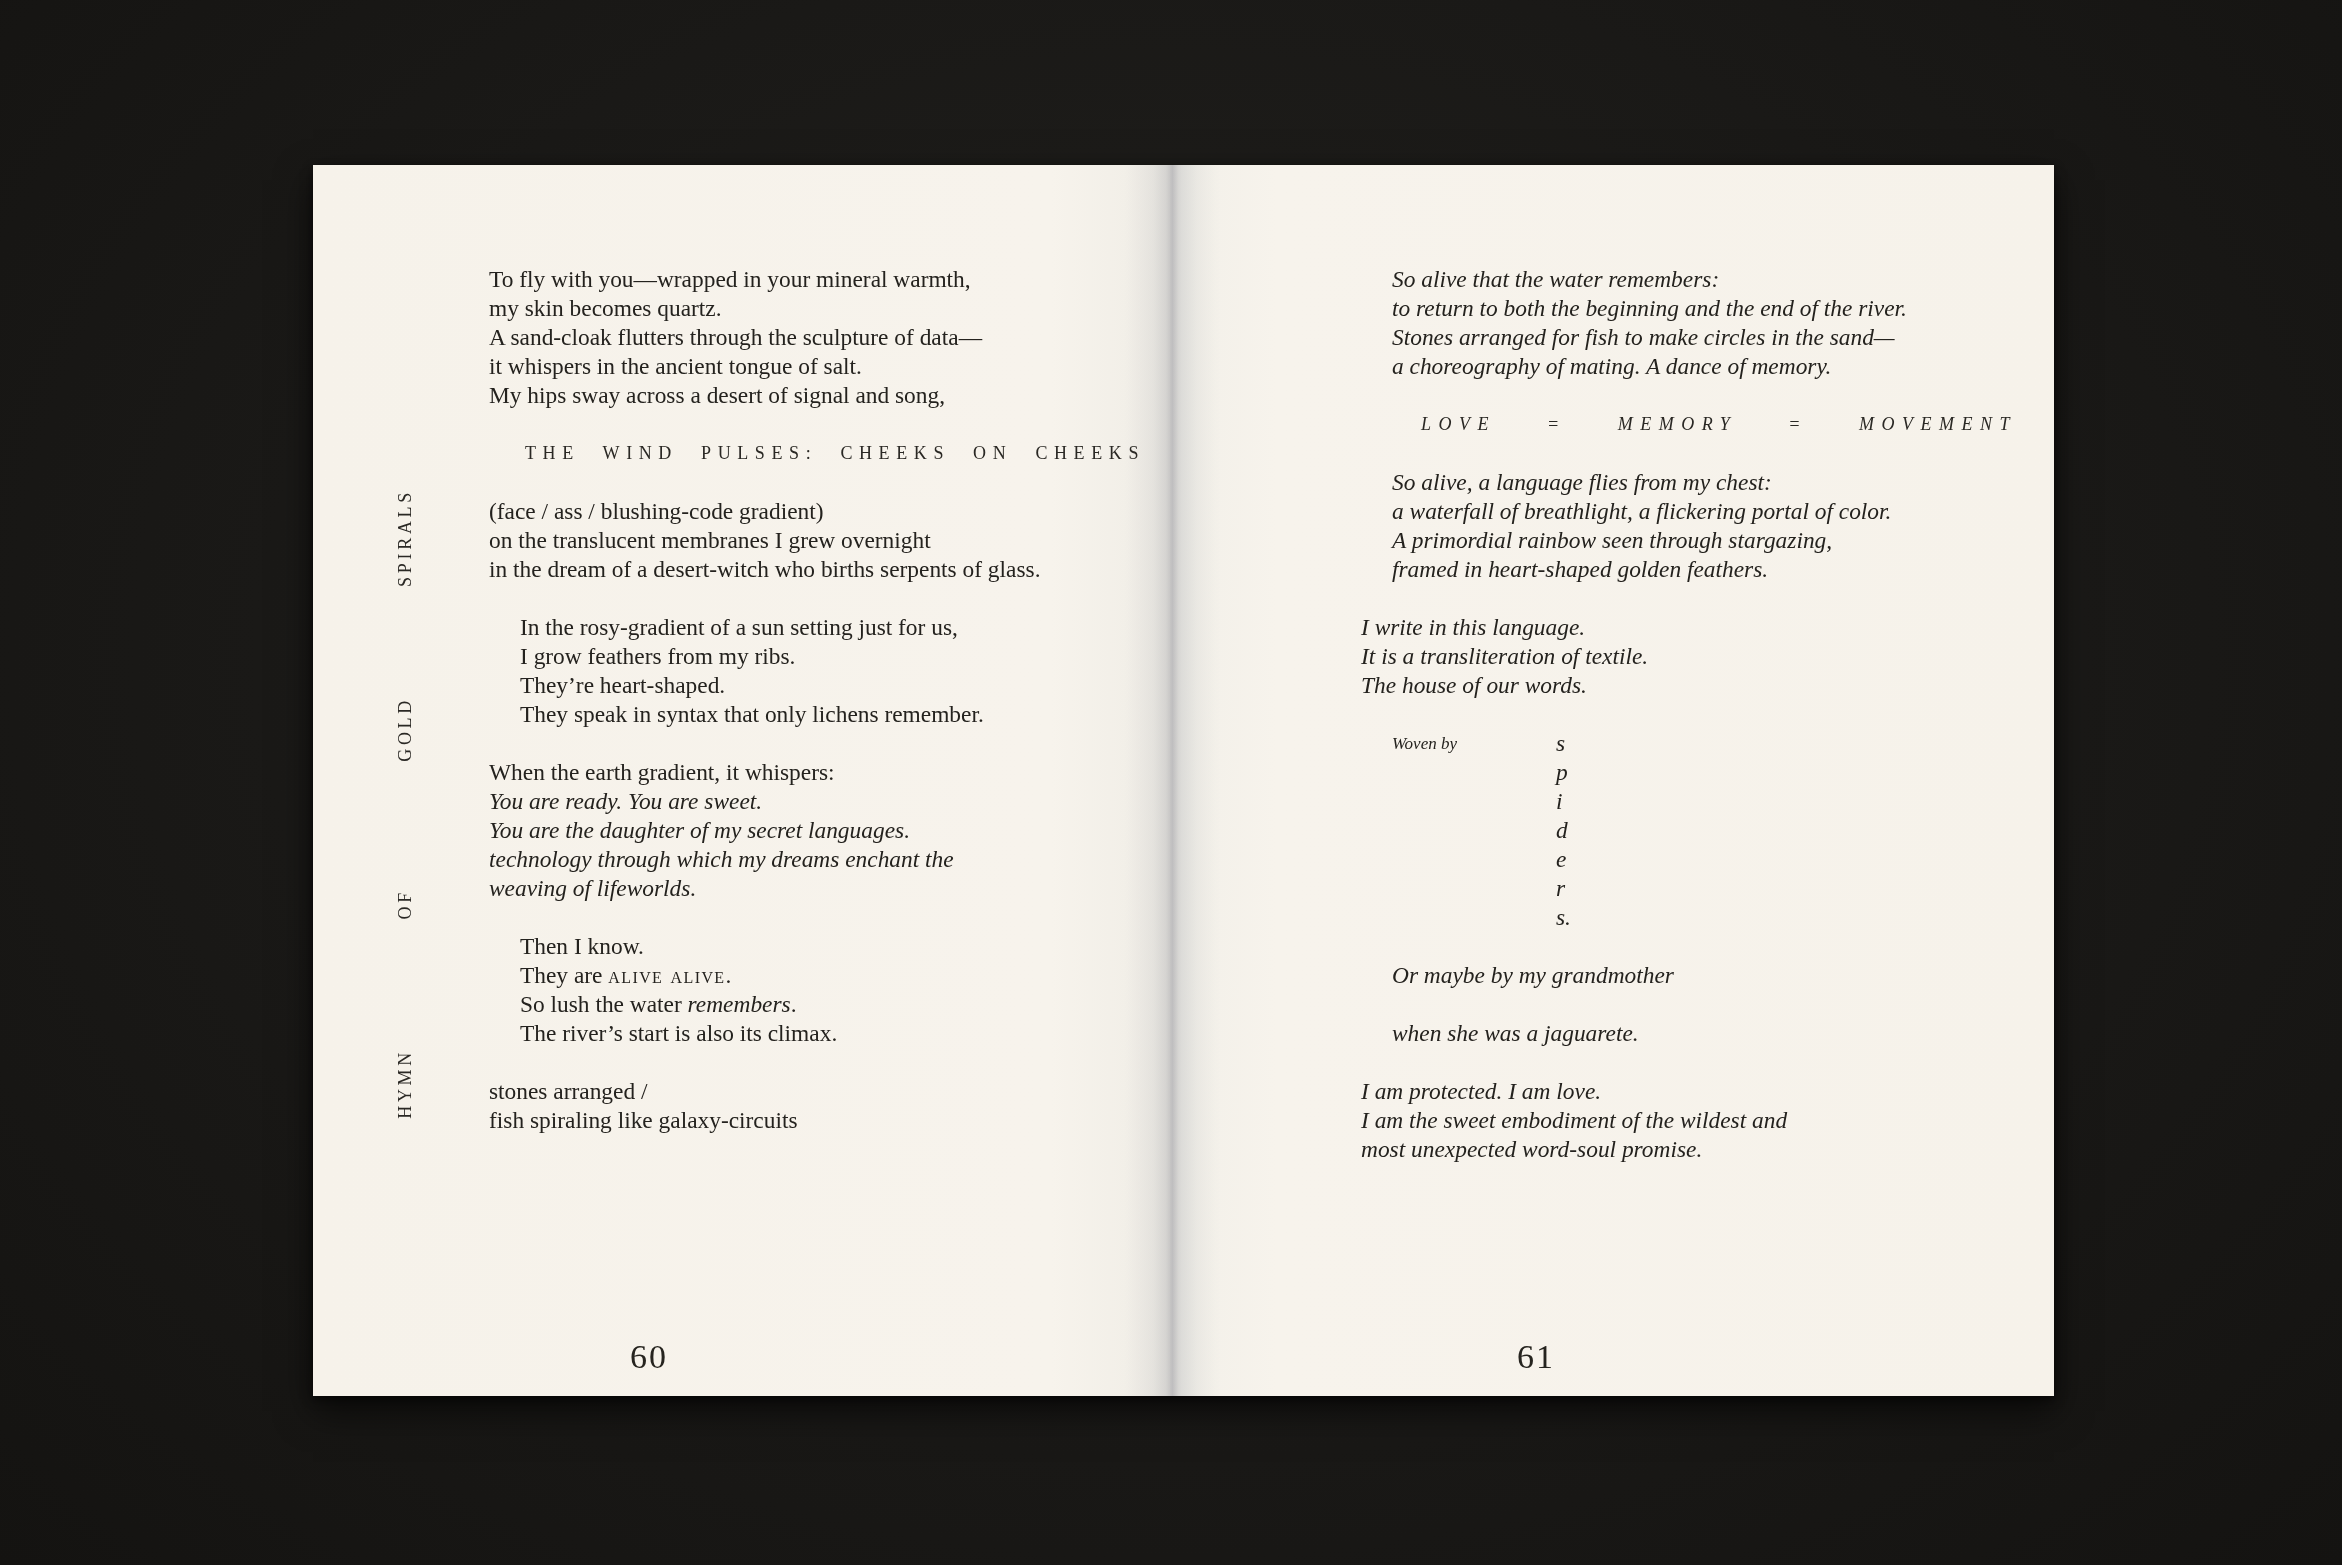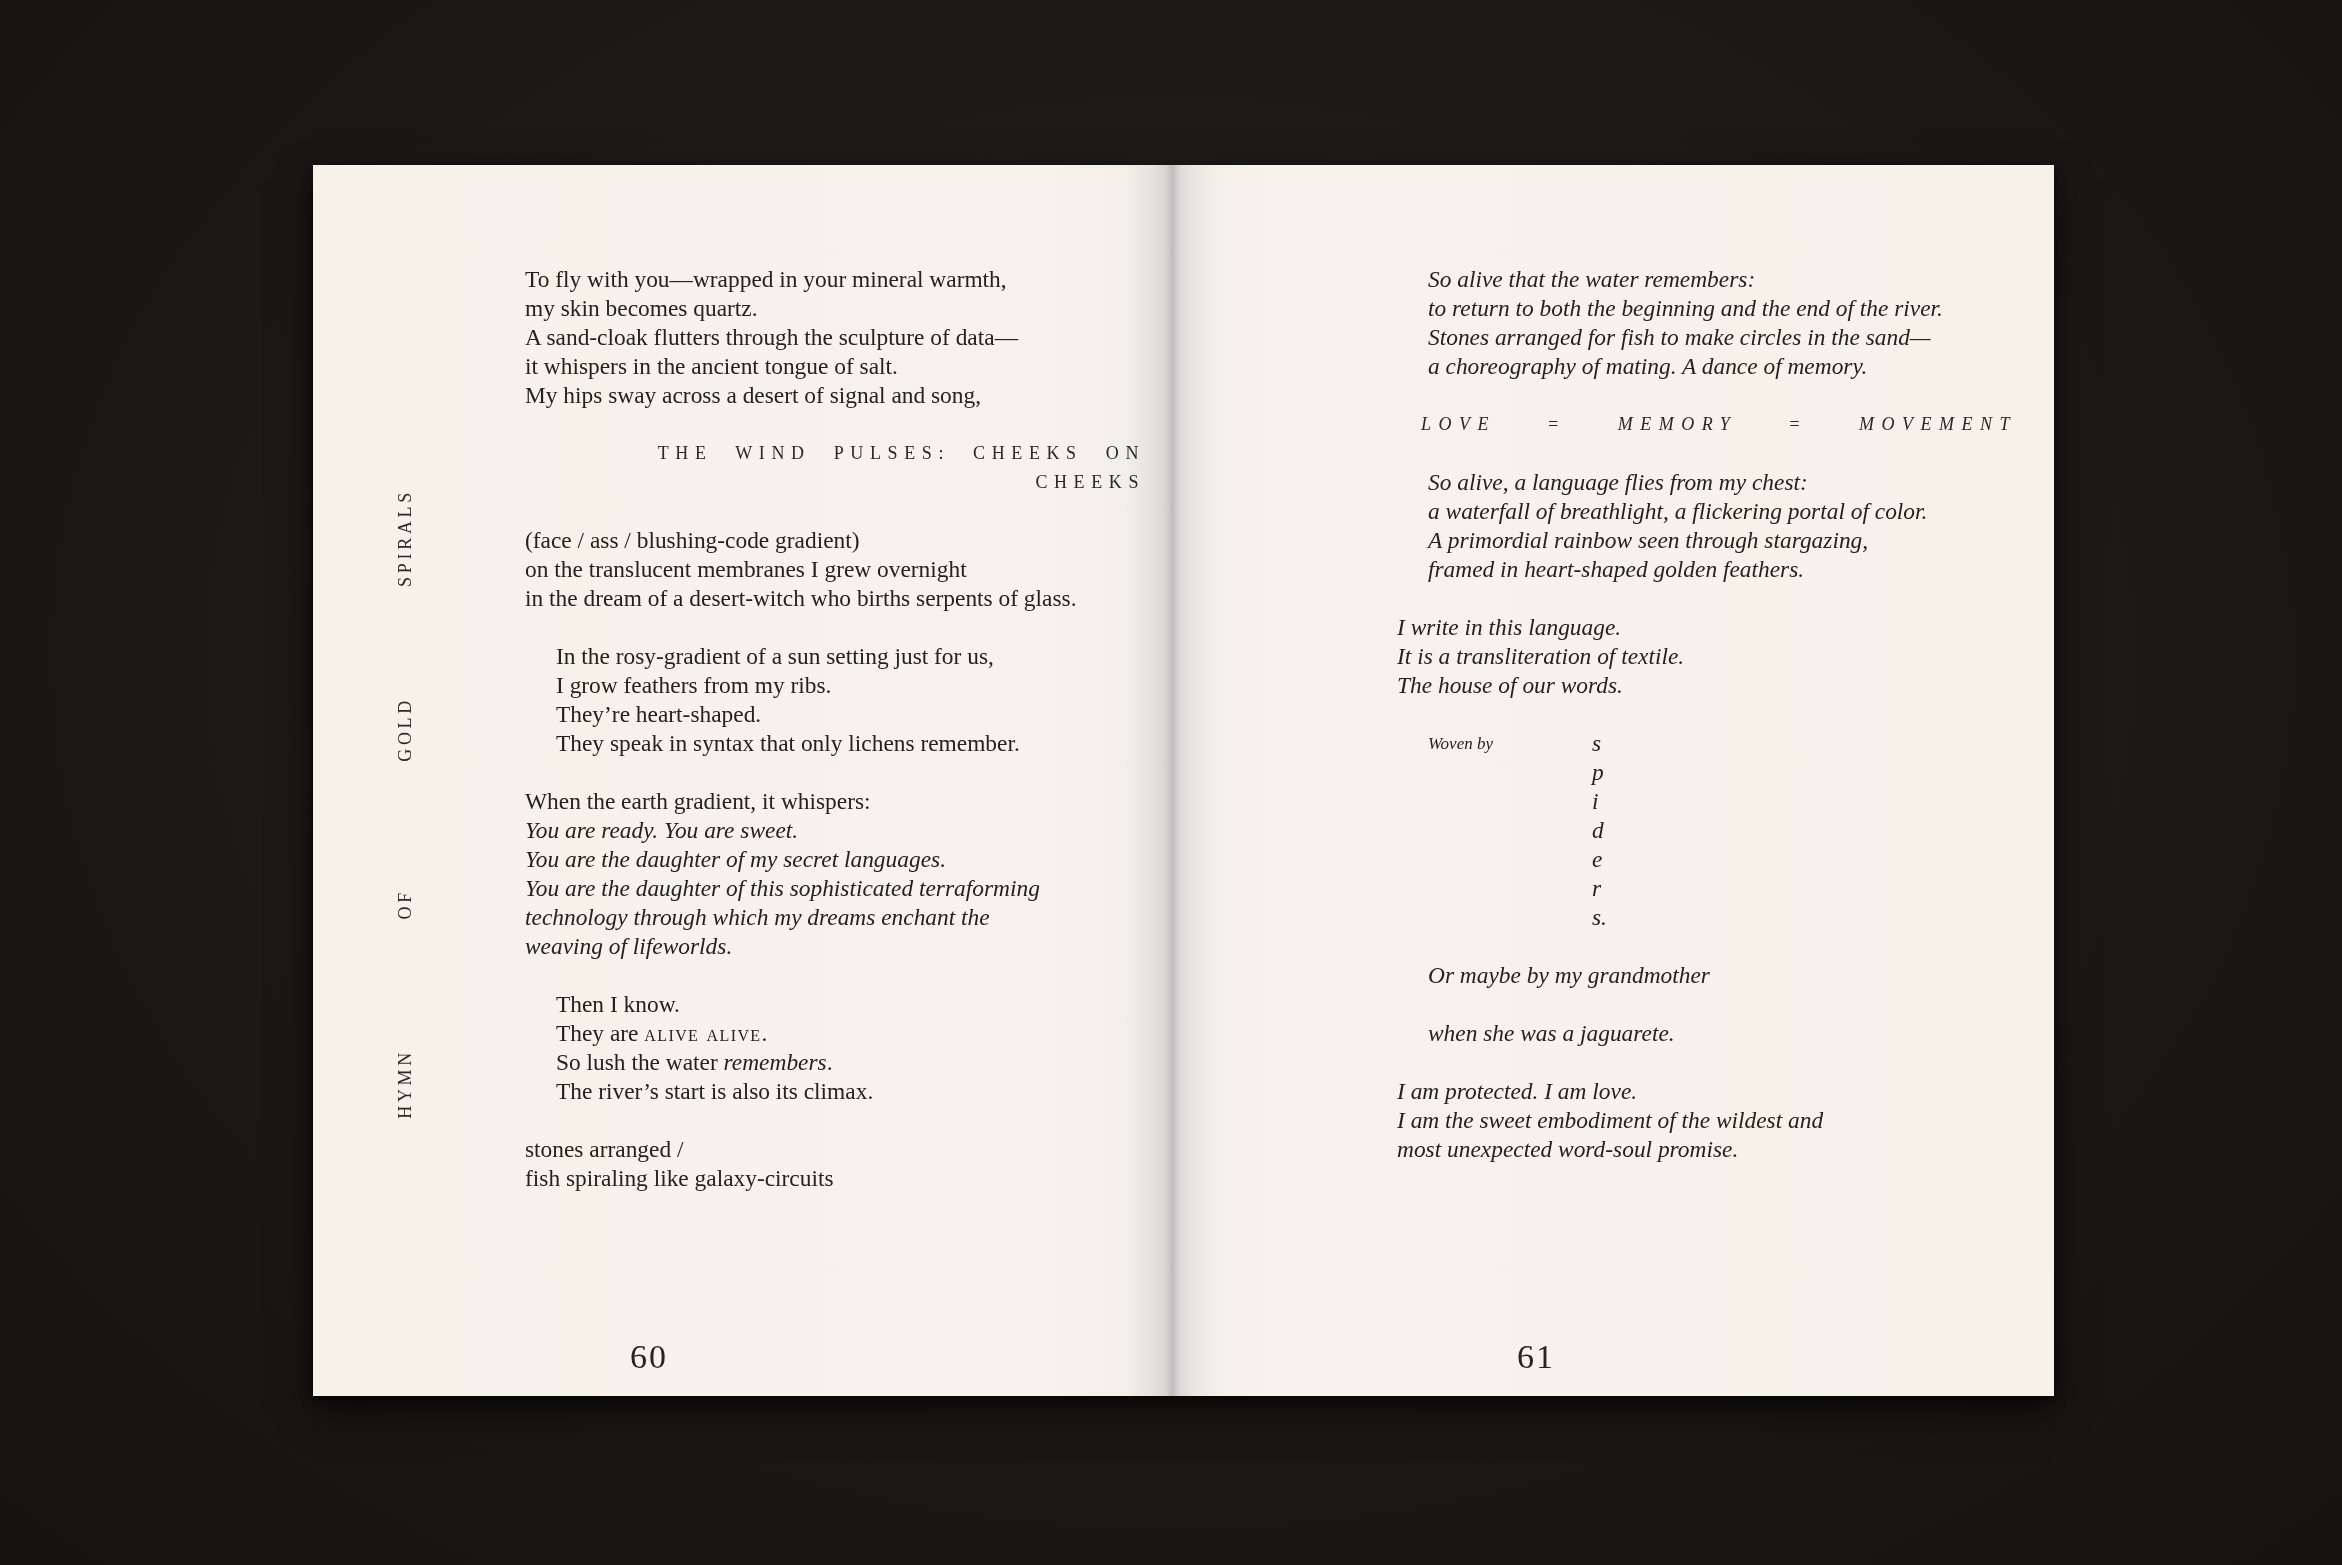--- a/index.html
+++ b/index.html
@@ -60,21 +60,21 @@
     top: 100px;
   }
   .page.left .text-col { left: 176px; width: 656px; }
   .page.right .text-col { left: 190px; width: 656px; font-style: italic; }
 
   .line {
     font-size: 23.4px;
     line-height: 29px;
     white-space: nowrap;
   }
-  .block { margin-bottom: 29px; margin-left: 36px; }
+  .block { margin-bottom: 29px; }
   .stanza.indent .line { padding-left: 31px; }
 
   .caps {
     font-size: 18px;
     line-height: 29px;
     letter-spacing: 6.6px;
     word-spacing: 12px;
     color: #2a2824;
     text-align: right;
   }
@@ -165,21 +165,20 @@
           <div class="block stanza indent">
             <div class="line"><span>In the rosy-gradient of a sun setting just for us,</span></div>
             <div class="line"><span>I grow feathers from my ribs.</span></div>
             <div class="line"><span>They’re heart-shaped.</span></div>
             <div class="line"><span>They speak in syntax that only lichens remember.</span></div>
           </div>
           <div class="block stanza">
             <div class="line"><span>When the earth gradient, it whispers:</span></div>
             <div class="line"><span class="italic">You are ready. You are sweet.</span></div>
             <div class="line"><span class="italic">You are the daughter of my secret languages.</span></div>
-            <div class="line"><span class="italic">You are the daughter of this sophisticated terraforming</span></div>
             <div class="line"><span class="italic">technology through which my dreams enchant the</span></div>
             <div class="line"><span class="italic">weaving of lifeworlds.</span></div>
           </div>
           <div class="block stanza indent">
             <div class="line"><span>Then I know.</span></div>
             <div class="line"><span>They are </span><span class="smallcaps">alive alive</span><span>.</span></div>
             <div class="line"><span>So lush the water </span><span class="italic">remembers</span><span>.</span></div>
             <div class="line"><span>The river’s start is also its climax.</span></div>
           </div>
           <div class="block stanza">

